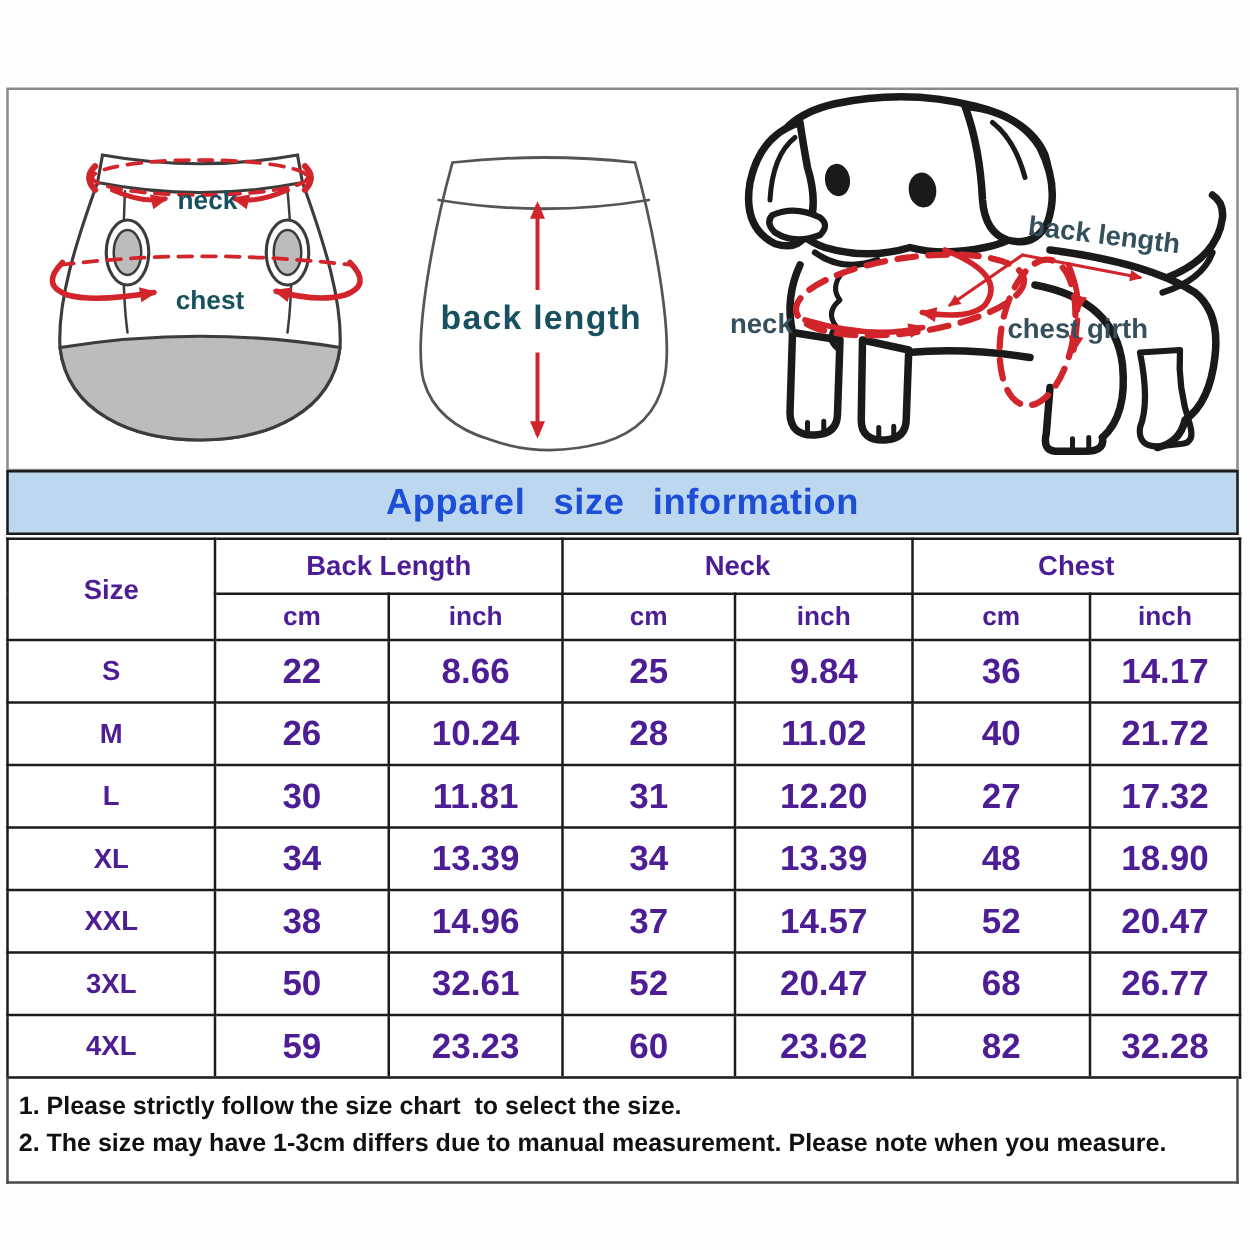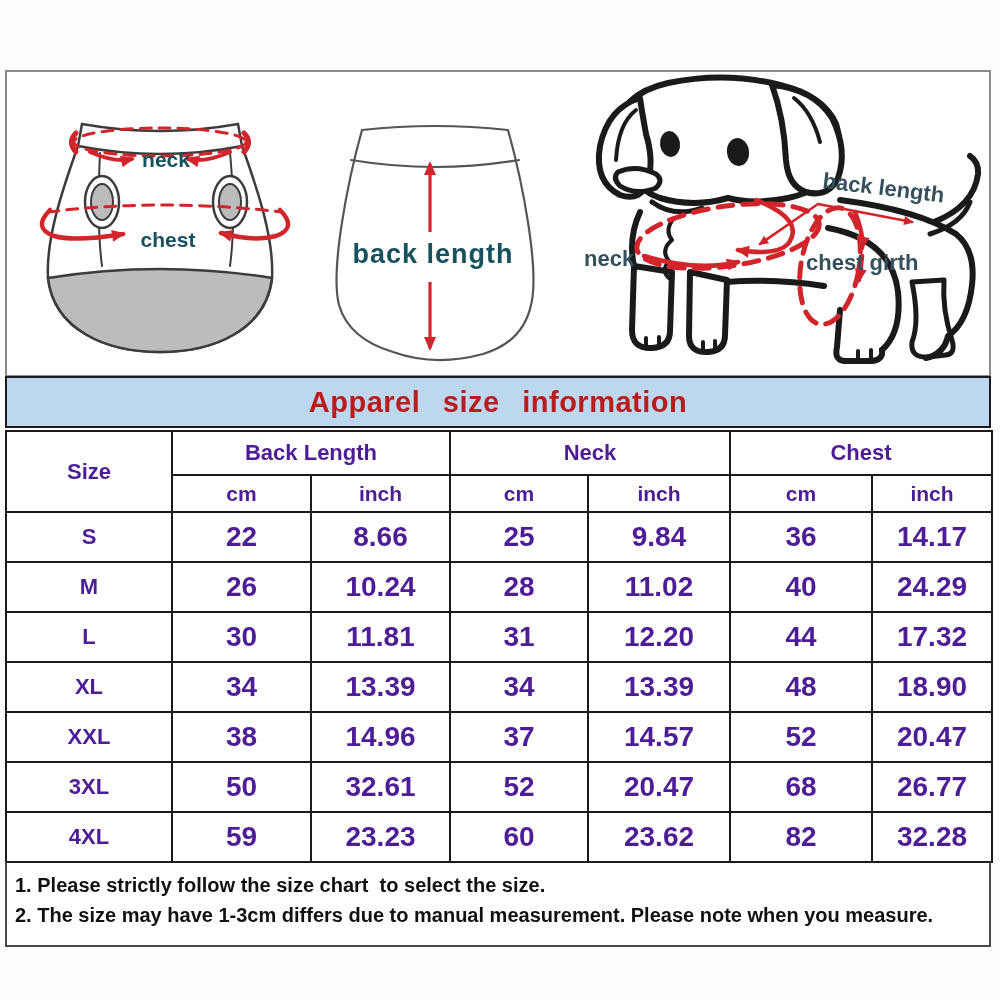--- a/index.html
+++ b/index.html
@@ -18,21 +18,21 @@
   #svg-dog           { left:578px; top:70px;  }
   .dlabel { font-family:"Liberation Sans", sans-serif; font-weight:bold; fill:#17505e; }
   .dlabel-sm { font-size:21px; }
   .dlabel-lg { font-size:27px; letter-spacing:1px; }
   .dog-label { font-family:"Liberation Sans", sans-serif; font-weight:bold; fill:#35505c; font-size:22px; }
   
   .title-bar {
     position:absolute; left:5px; top:376px; width:986px; height:52px;
     background:#bdd7ee; border:2px solid #1b1b1b; box-sizing:border-box;
     display:flex; align-items:center; justify-content:center;
-    font-size:29px; font-weight:bold; color:#b91c1c;
+    font-size:29px; font-weight:bold; color:#1d4ed8;
     word-spacing:14px; letter-spacing:0.5px;
   }
   
   table.size-table {
     position:absolute; left:5px; top:430px; width:986px;
     border-collapse:collapse; table-layout:fixed;
     background:#ffffff; color:#4c1d95;
   }
   table.size-table th, table.size-table td {
     border:2px solid #1b1b1b; text-align:center; vertical-align:middle;
@@ -199,29 +199,29 @@
         <td class="value-cell">36</td>
         <td class="value-cell">14.17</td>
       </tr>
       <tr class="data-row">
         <td class="size-cell">M</td>
         <td class="value-cell">26</td>
         <td class="value-cell">10.24</td>
         <td class="value-cell">28</td>
         <td class="value-cell">11.02</td>
         <td class="value-cell">40</td>
-        <td class="value-cell">24.29</td>
+        <td class="value-cell">21.72</td>
       </tr>
       <tr class="data-row">
         <td class="size-cell">L</td>
         <td class="value-cell">30</td>
         <td class="value-cell">11.81</td>
         <td class="value-cell">31</td>
         <td class="value-cell">12.20</td>
-        <td class="value-cell">44</td>
+        <td class="value-cell">27</td>
         <td class="value-cell">17.32</td>
       </tr>
       <tr class="data-row">
         <td class="size-cell">XL</td>
         <td class="value-cell">34</td>
         <td class="value-cell">13.39</td>
         <td class="value-cell">34</td>
         <td class="value-cell">13.39</td>
         <td class="value-cell">48</td>
         <td class="value-cell">18.90</td>

